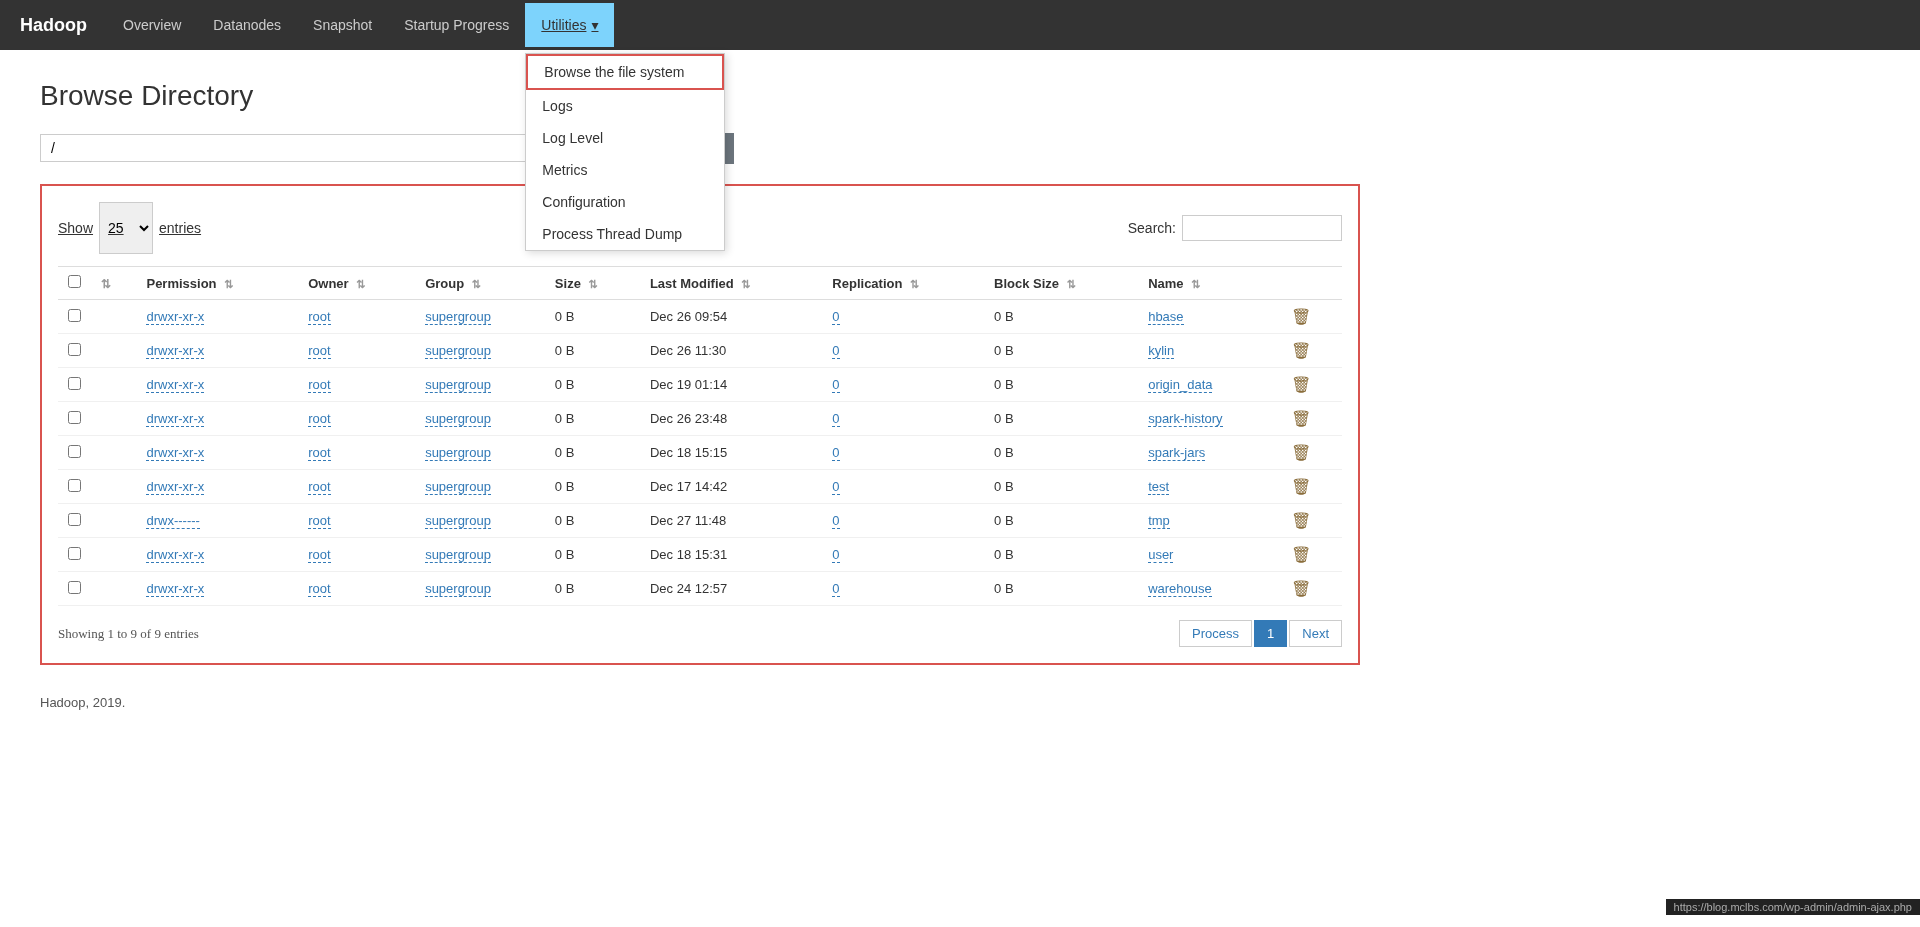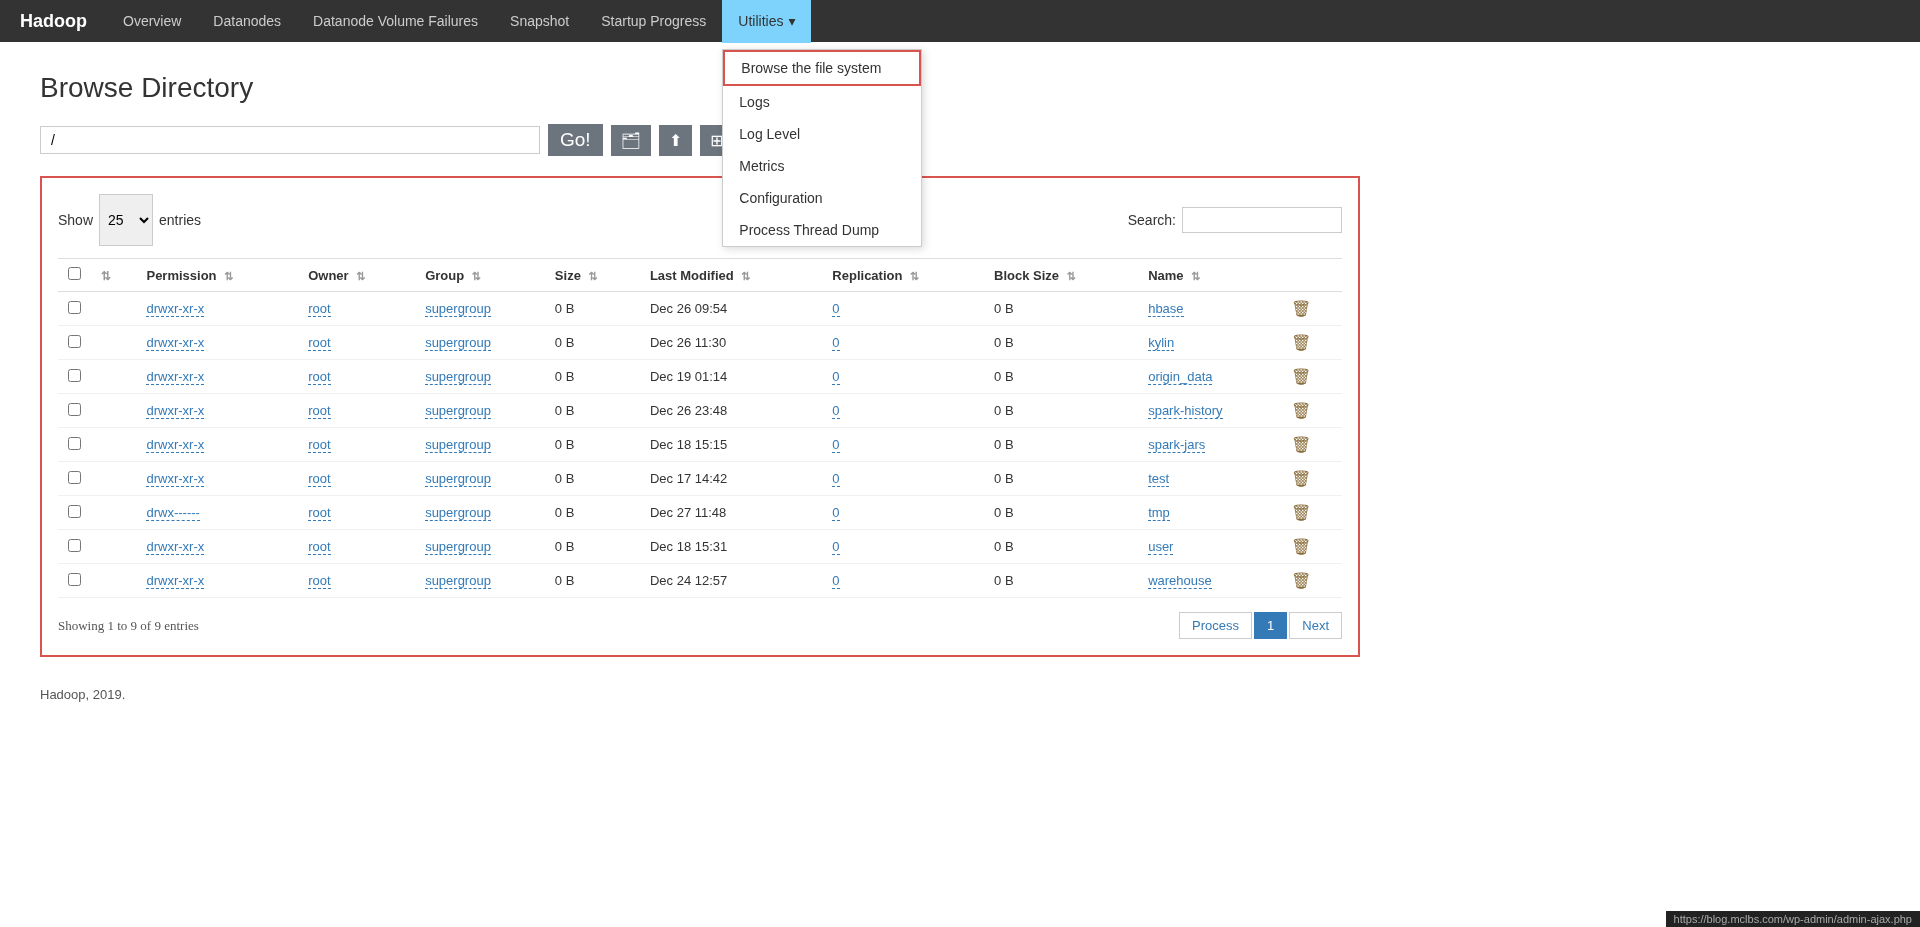--- a/index.html
+++ b/index.html
@@ -3,23 +3,24 @@
   <meta charset="utf-8">
   <style>
     * { box-sizing: border-box; margin: 0; padding: 0; }
     body { font-family: Arial, sans-serif; font-size: 14px; background: #fff; color: #333; }
 
     
     .navbar {
       background: #333;
       display: flex;
       align-items: center;
-      height: 42px;
+      height: 50px;
       padding: 0 20px;
       position: relative;
+      text-decoration: underline;
     }
     .navbar-brand {
       color: #fff;
       font-size: 18px;
       font-weight: bold;
       margin-right: 20px;
     }
     .navbar-items {
       display: flex;
       align-items: center;
@@ -118,20 +119,21 @@
       display: flex;
       justify-content: space-between;
       align-items: center;
       margin-bottom: 12px;
     }
     .show-entries {
       display: flex;
       align-items: center;
       gap: 6px;
       font-size: 14px;
+      text-decoration: underline;
     }
     .show-select {
       border: 1px solid #ccc;
       padding: 16px 4px;
       font-size: 14px;
     }
     .search-box {
       display: flex;
       align-items: center;
       gap: 6px;
@@ -212,37 +214,36 @@
     
     .page-footer {
       margin-top: 30px;
       font-size: 13px;
       color: #555;
     }
 
     
     .status-bar {
       position: fixed;
-      bottom: 0;
+      bottom: 12px;
       right: 0;
       background: #222;
       color: #aaa;
       font-size: 11px;
       padding: 2px 8px;
     }
   </style>
 </head>
 <body>
 
 <nav class="navbar">
   <span class="navbar-brand">Hadoop</span>
   <div class="navbar-items">
     <a class="nav-item">Overview</a>
     <a class="nav-item">Datanodes</a>
-    <a class="nav-item">Datanode Volume Failures</a>
     <a class="nav-item">Snapshot</a>
     <a class="nav-item">Startup Progress</a>
     <div class="dropdown-container">
       <a class="nav-item utilities-active">
         <span>Utilities</span>
         <span style="margin-left:5px;">▾</span>
       </a>
       <div class="dropdown-menu">
         <div class="dropdown-item highlighted">Browse the file system</div>
         <div class="dropdown-item">Logs</div>

